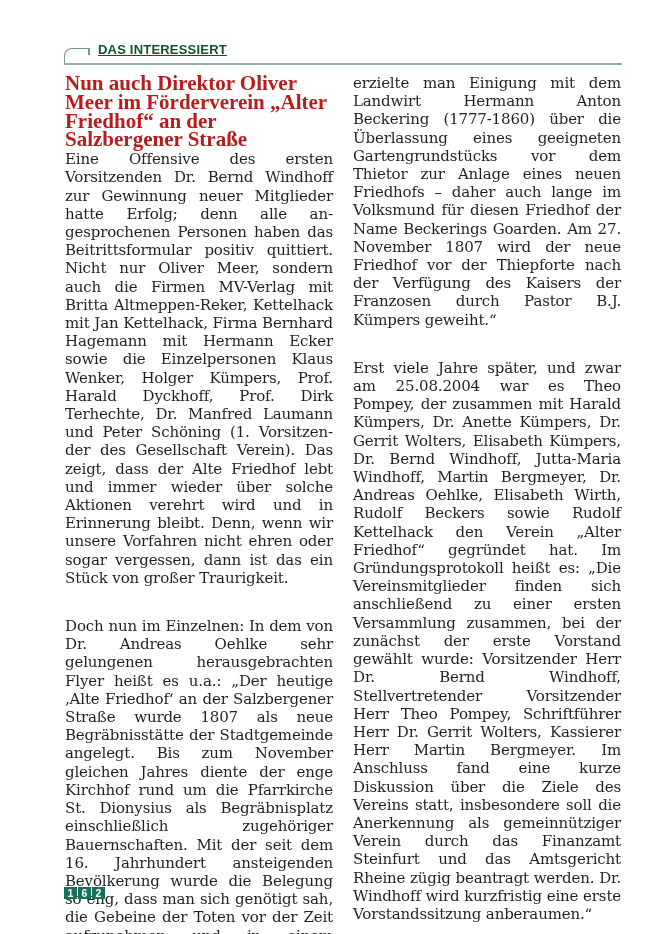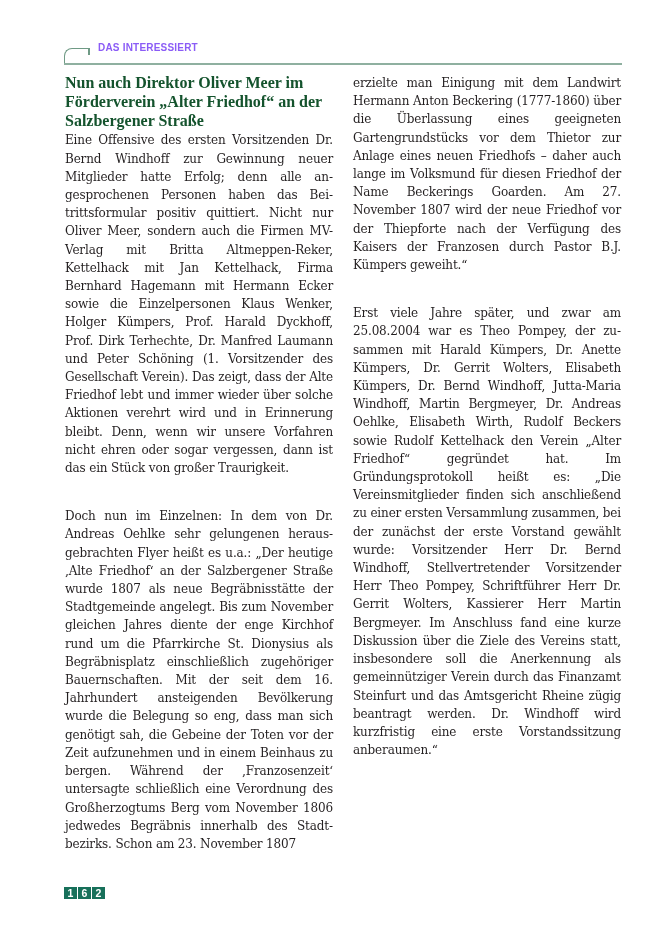--- a/index.html
+++ b/index.html
@@ -47,49 +47,50 @@
       top: 23px;
       width: 558px;
       height: 1.5px;
       background: #8fb0a0;
     }
     .header-title {
       position: absolute;
       left: 34px;
       top: 2px;
       font-family: "Liberation Sans", "DejaVu Sans", sans-serif;
-      font-size: 10px;
+      font-size: 13px;
       font-weight: bold;
-      color: #8b5cf6;
+      color: #14532d;
       letter-spacing: 0.2px;
+      text-decoration: underline;
     }
     .column {
       position: absolute;
       top: 74px;
       width: 268px;
       font-size: 12.6px;
       line-height: 18.2px;
     }
     .col-left { left: 65px; }
     .col-right { left: 353px; }
     .headline {
       font-family: "Liberation Serif", "DejaVu Serif", serif;
       font-weight: bold;
-      font-size: 16px;
+      font-size: 21px;
       line-height: 18.8px;
       margin: 0 0 1px 0;
-      color: #14532d;
+      color: #b91c1c;
     }
     .para {
       margin: 0;
       text-align: justify;
       text-align-last: left;
       hyphens: manual;
       font-family: "DejaVu Serif", serif;
-      font-size: 12px;
+      font-size: 15px;
       letter-spacing: -0.15px;
     }
     .para + .para { margin-top: 30px; }
     .page-number {
       position: absolute;
       left: 64px;
       top: 887px;
       display: flex;
       gap: 1px;
     }

